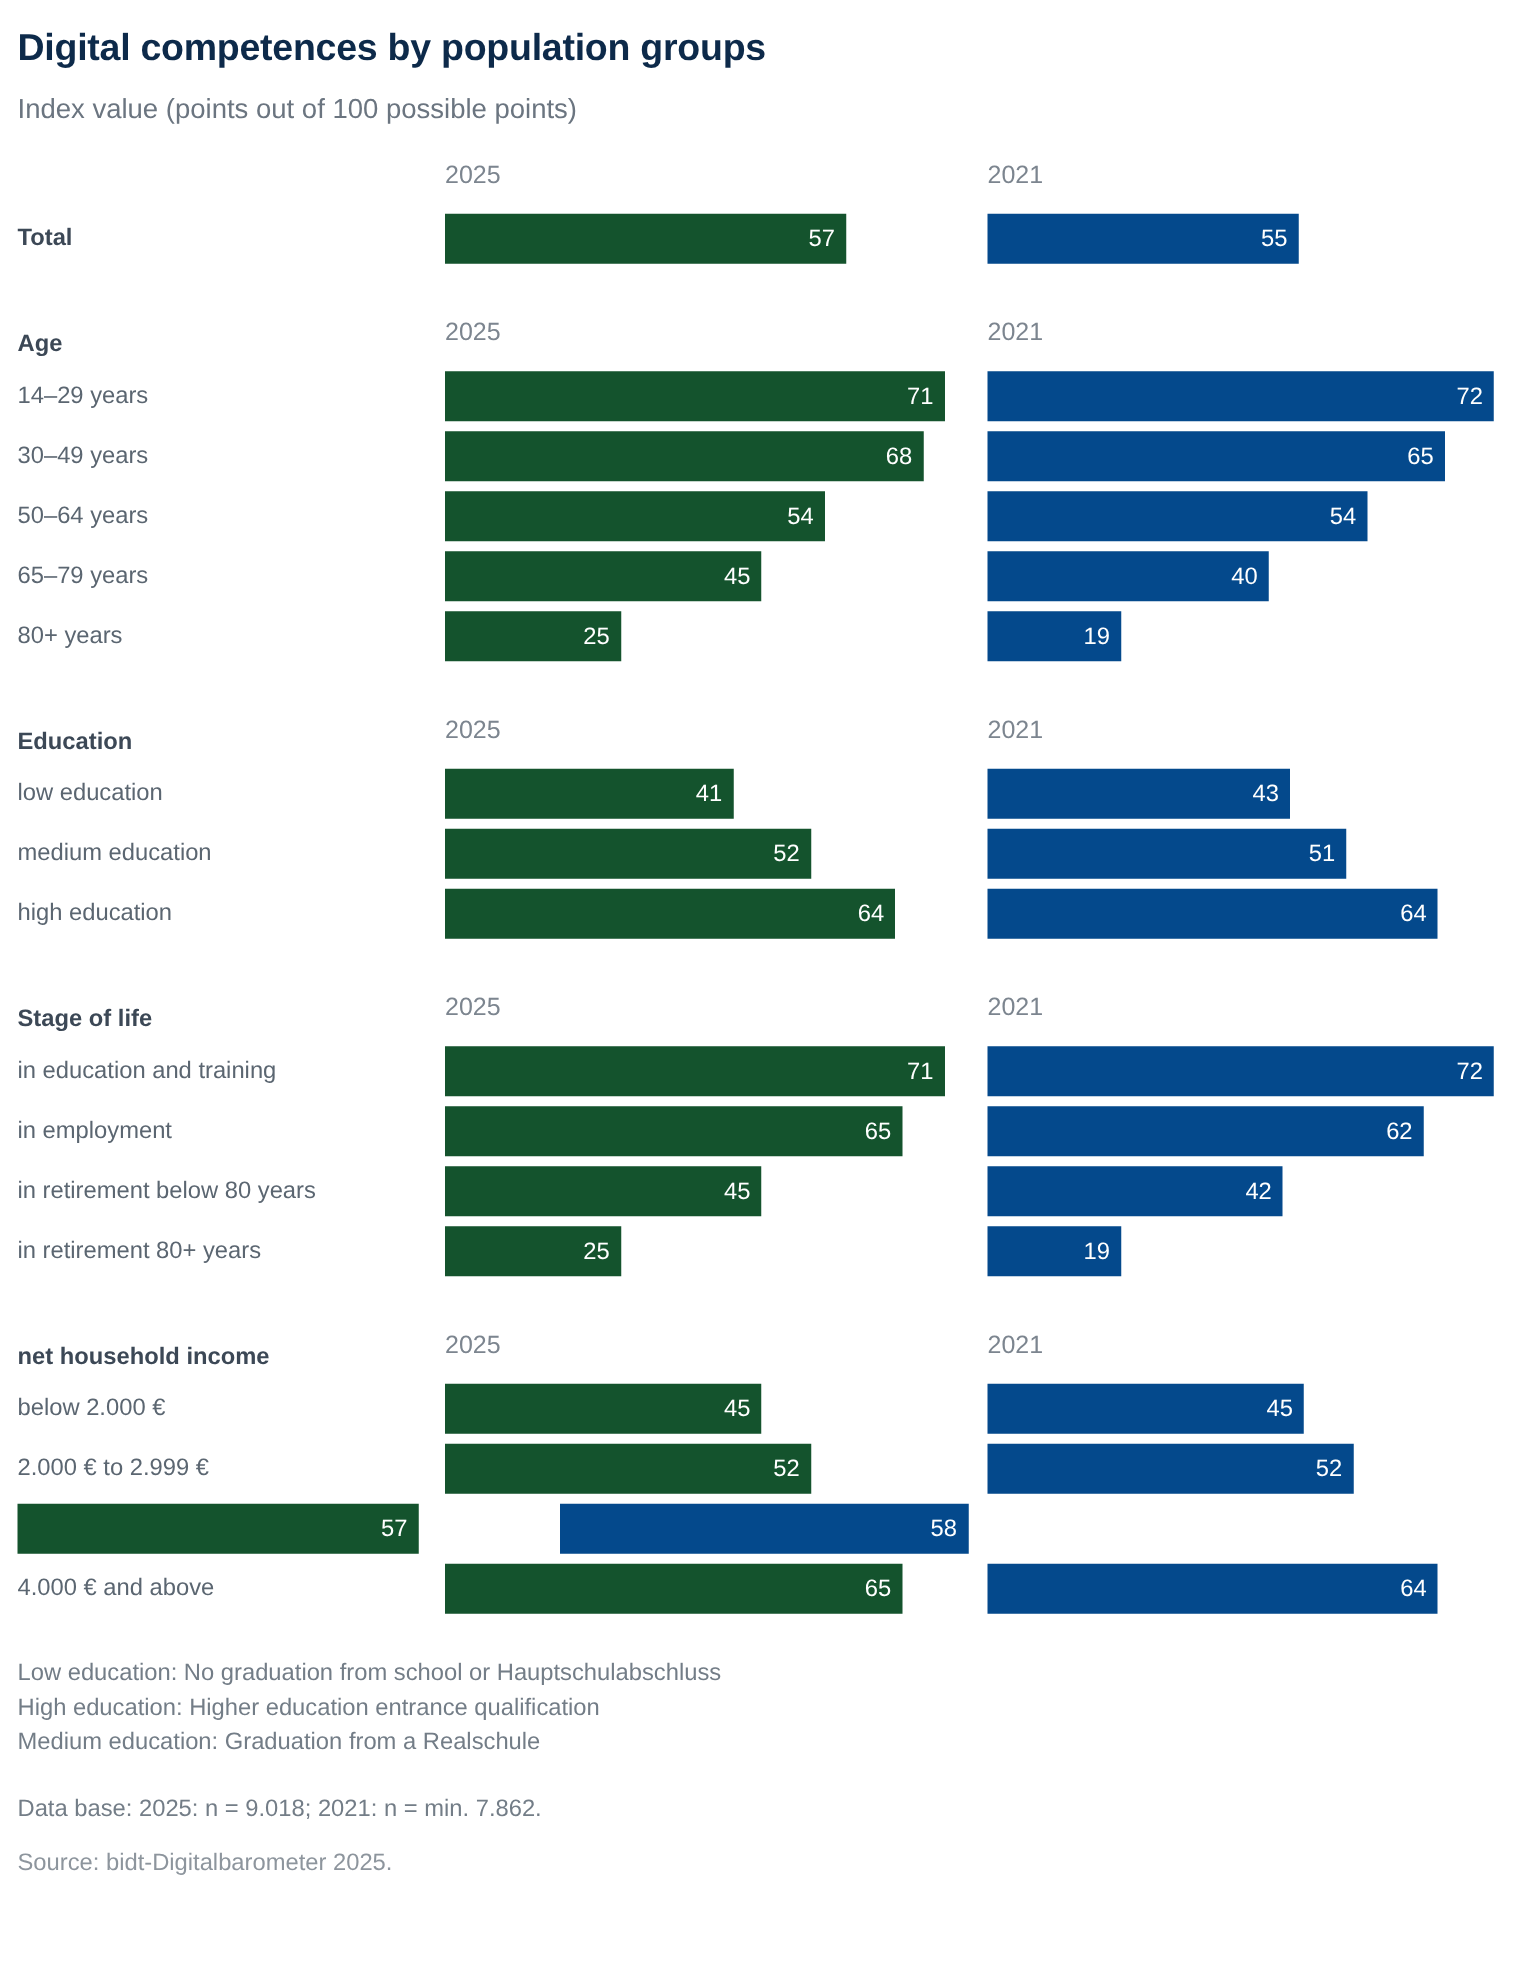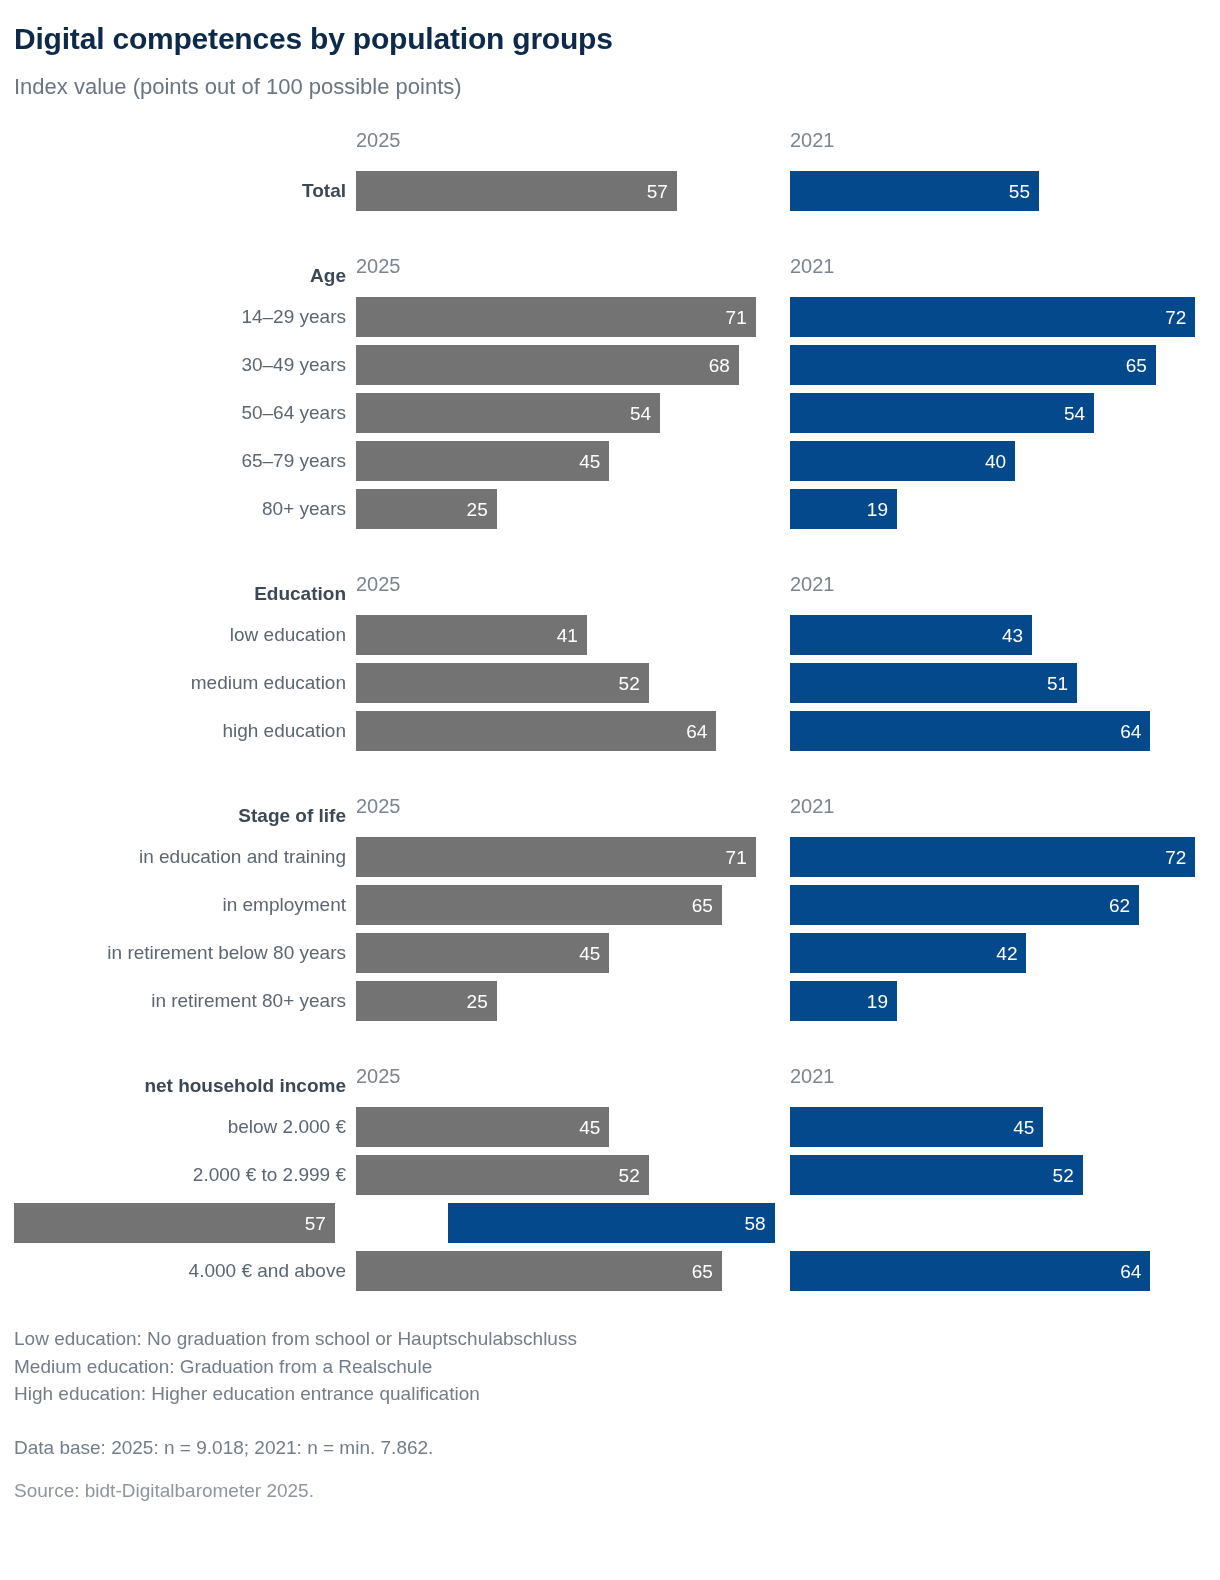--- a/index.html
+++ b/index.html
@@ -62,21 +62,20 @@
   }
 
   .labelcell {
     width: 342px;
     flex: 0 0 342px;
     box-sizing: border-box;
     padding-right: 10px;
     display: flex;
     align-items: center;
     height: 40px;
-    justify-content: flex-end;
   }
   .rowlabel {
     font-size: 19px;
     color: #5b6671;
     font-weight: 400;
     line-height: 1.15;
     white-space: nowrap;
   }
   .grouplabel {
     font-size: 19px;
@@ -102,21 +101,21 @@
   .yearlabel.italic { }
 
   .bar {
     height: 40px;
     display: flex;
     align-items: center;
     justify-content: flex-end;
     box-sizing: border-box;
     padding-right: 9px;
   }
-  .bar.dark { background: #737373; text-align: center; }
+  .bar.dark { background: #14532d; text-align: center; }
   .bar.blue { background: #04498c; }
   .barvalue {
     color: #ffffff;
     font-size: 19px;
     font-weight: 400;
     line-height: 1;
   }
 
   
   .footnotes {
@@ -444,21 +443,21 @@
                 <span class="barvalue">64</span>
               </div>
             </div>
           </div>
         </div>
       </div>
   </div>
 
   <div class="footnotes">
     <div class="fn-line">Low education: No graduation from school or Hauptschulabschluss</div>
+    <div class="fn-line">High education: Higher education entrance qualification</div>
     <div class="fn-line">Medium education: Graduation from a Realschule</div>
-    <div class="fn-line">High education: Higher education entrance qualification</div>
     <div class="fn-block">
       <div class="fn-line">Data base: 2025: n = 9.018; 2021: n = min. 7.862.</div>
       <div class="fn-src">Source: bidt-Digitalbarometer 2025.</div>
     </div>
   </div>
 
 </div>
 
 </body></html>

